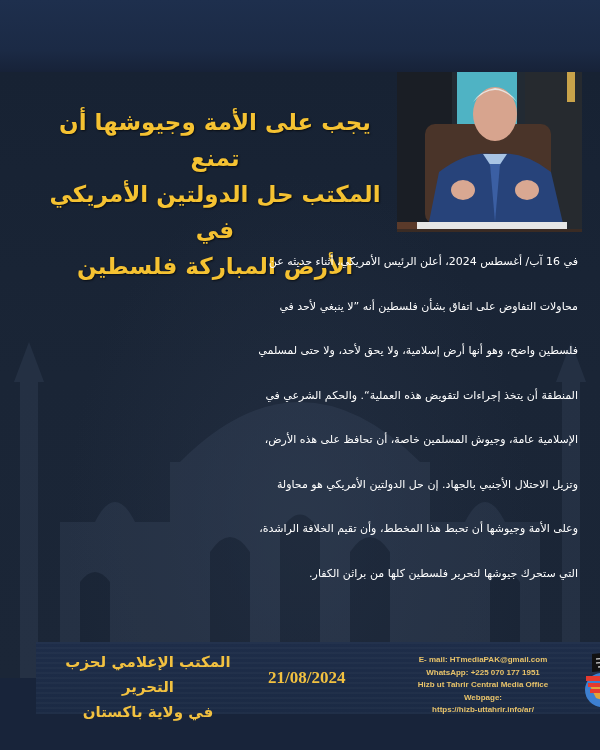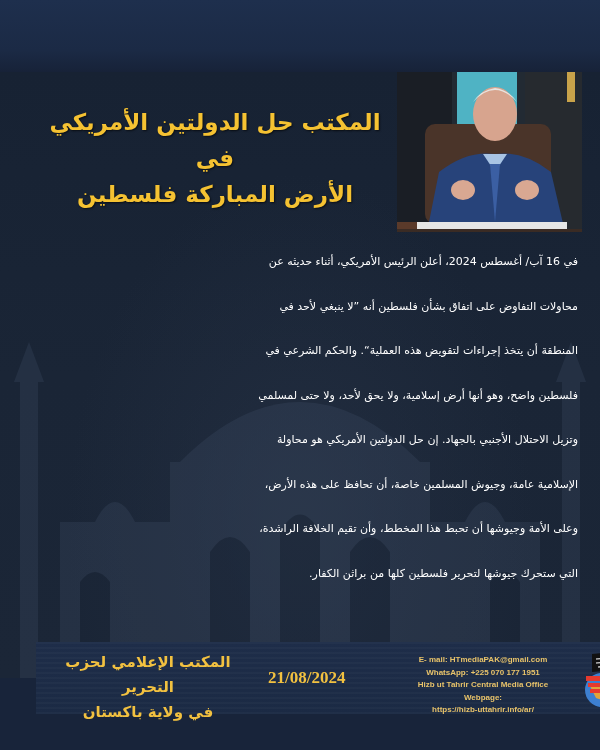--- a/index.html
+++ b/index.html
@@ -98,20 +98,21 @@
     <g fill="#1a2536">
       <path d="M210 360 L210 230 Q230 200 250 230 L250 360 Z"></path>
       <path d="M280 360 L280 210 Q300 175 320 210 L320 360 Z"></path>
       <path d="M350 360 L350 230 Q370 200 390 230 L390 360 Z"></path>
       <path d="M80 360 L80 260 Q95 240 110 260 L110 360 Z"></path>
       <path d="M490 360 L490 260 Q505 240 520 260 L520 360 Z"></path>
     </g>
   </svg>
 
   <div class="headline">
+    <div>يجب على الأمة وجيوشها أن تمنع</div>
     <div>المكتب حل الدولتين الأمريكي في</div>
     <div>الأرض المباركة فلسطين</div>
   </div>
 
   <div class="photo">
     <svg width="185" height="160" viewBox="0 0 185 160">
       <rect x="0" y="0" width="185" height="160" fill="#222a33"></rect>
       <rect x="60" y="0" width="60" height="55" fill="#4fb3c4"></rect>
       <rect x="0" y="0" width="55" height="160" fill="#1a1e25"></rect>
       <rect x="128" y="0" width="57" height="160" fill="#262a2f"></rect>
@@ -125,24 +126,24 @@
       <ellipse cx="66" cy="118" rx="12" ry="10" fill="#d9a892"></ellipse>
       <ellipse cx="130" cy="118" rx="12" ry="10" fill="#d9a892"></ellipse>
       <rect x="20" y="150" width="150" height="10" fill="#e6e6e6"></rect>
       <rect x="0" y="150" width="20" height="10" fill="#5a3a2a"></rect>
     </svg>
   </div>
 
   <div class="body-text">
     <div>في 16 آب/ أغسطس 2024، أعلن الرئيس الأمريكي، أثناء حديثه عن</div>
     <div>محاولات التفاوض على اتفاق بشأن فلسطين أنه ”لا ينبغي لأحد في</div>
+    <div>فلسطين واضح، وهو أنها أرض إسلامية، ولا يحق لأحد، ولا حتى لمسلمي</div>
     <div>المنطقة أن يتخذ إجراءات لتقويض هذه العملية“. والحكم الشرعي في</div>
-    <div>فلسطين واضح، وهو أنها أرض إسلامية، ولا يحق لأحد، ولا حتى لمسلمي</div>
+    <div>الإسلامية عامة، وجيوش المسلمين خاصة، أن تحافظ على هذه الأرض،</div>
     <div>وتزيل الاحتلال الأجنبي بالجهاد. إن حل الدولتين الأمريكي هو محاولة</div>
-    <div>الإسلامية عامة، وجيوش المسلمين خاصة، أن تحافظ على هذه الأرض،</div>
     <div>وعلى الأمة وجيوشها أن تحبط هذا المخطط، وأن تقيم الخلافة الراشدة،</div>
     <div>التي ستحرك جيوشها لتحرير فلسطين كلها من براثن الكفار.</div>
   </div>
 </div>
 
 <div class="footer">
   <div class="footer-org">
     <div>المكتب الإعلامي لحزب التحرير</div>
     <div>في ولاية باكستان</div>
   </div>

